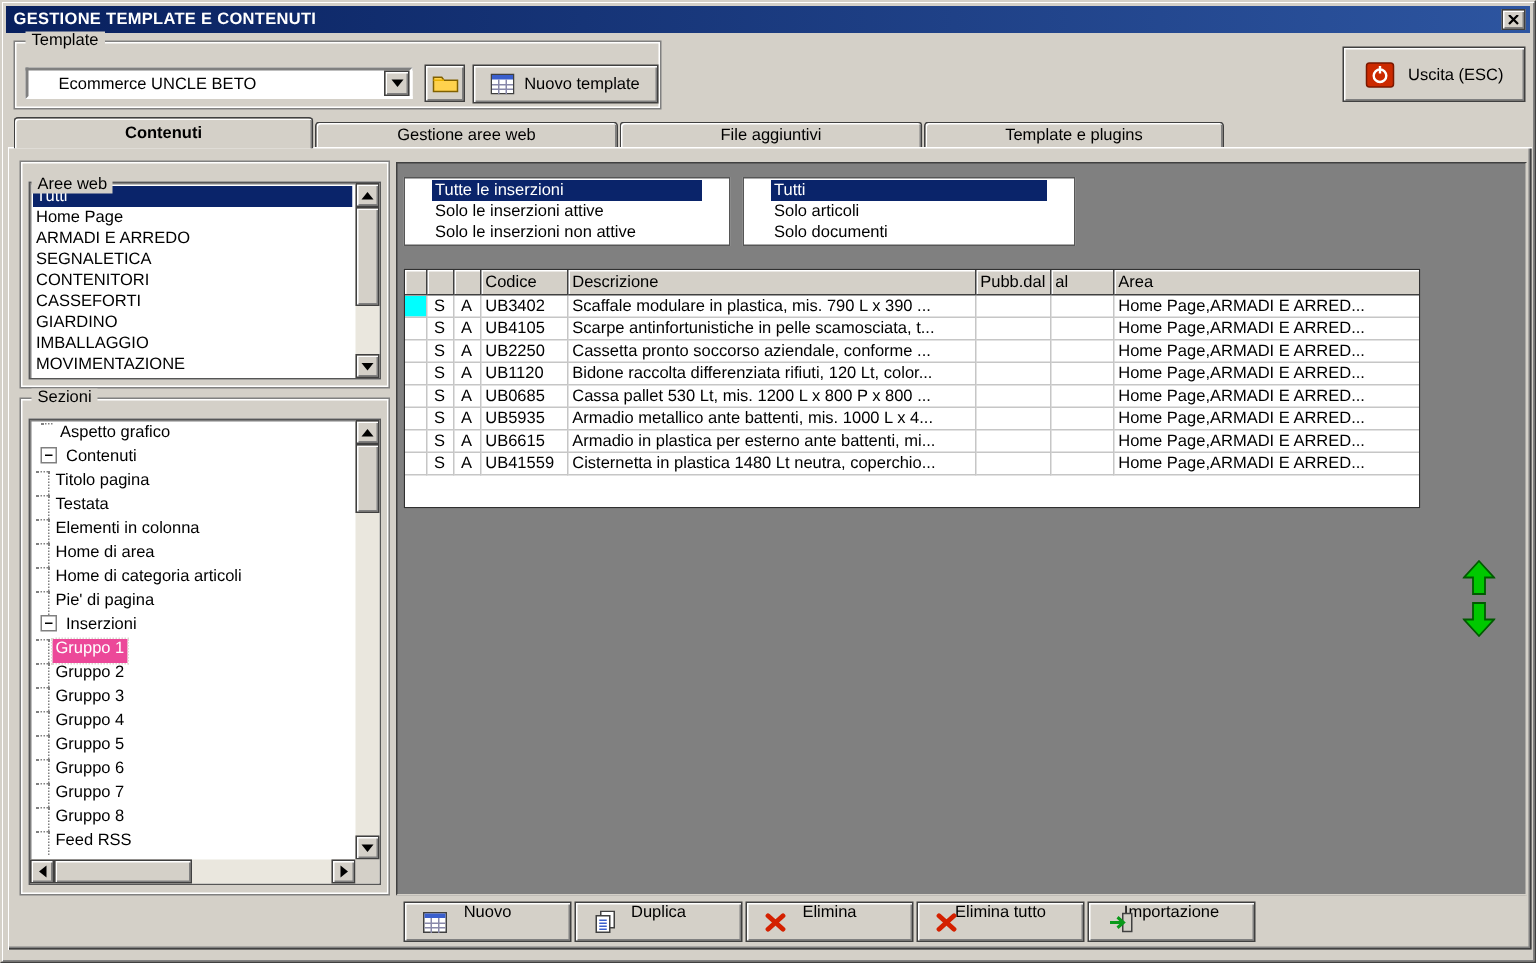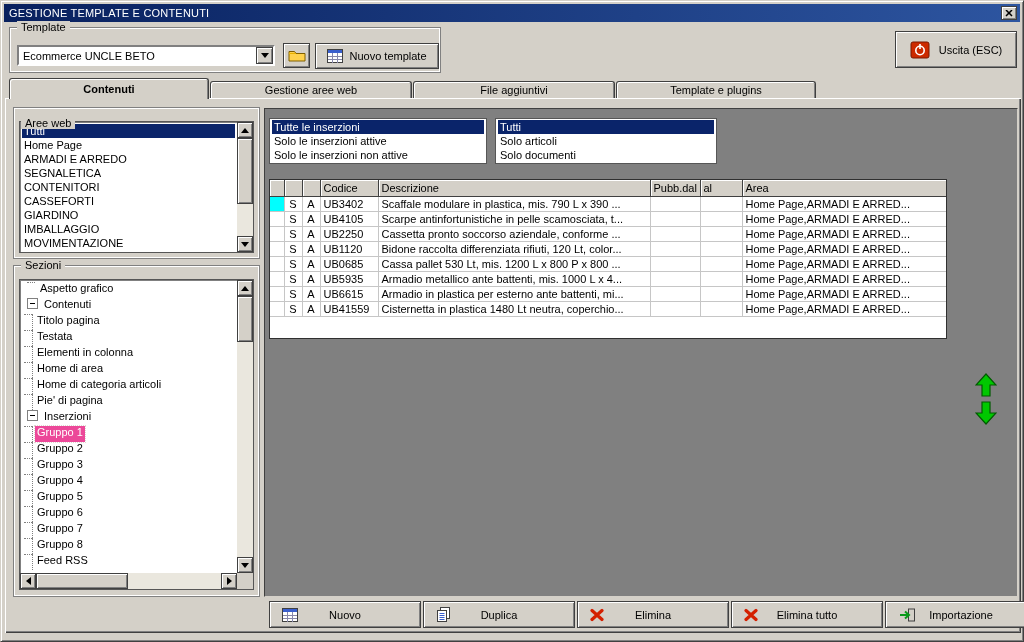--- a/index.html
+++ b/index.html
@@ -7,29 +7,29 @@
   body{font-family:"Liberation Sans","DejaVu Sans",sans-serif;font-size:11px;color:#000;cursor:default;background:#3a6ea5;position:relative}
   #win{position:absolute;inset:0;background:#d4d0c8;border:1px solid;border-color:#d4d0c8 #404040 #404040 #d4d0c8;box-shadow:inset 1px 1px 0 #fff,inset -1px -1px 0 #808080}
 
   
   .b3{background:#d4d0c8;border:1px solid #404040;box-shadow:inset 1px 1px 0 #fff,inset -1px -1px 0 #808080}
   .sunken{background:#fff;border:1px solid #565656;box-shadow:inset 1px 1px 0 #808080}
   .group{position:absolute;border:1px solid #808080;box-shadow:inset 1px 1px 0 #fff,inset -1px -1px 0 #fff}
   .glabel{position:absolute;background:#d4d0c8;padding:0 4px;line-height:12px;z-index:3}
 
   
-  .titlebar{position:absolute;left:3px;top:3px;right:3px;height:18px;background:linear-gradient(90deg,#08205e,#2d55a0);color:#fff;font-weight:normal;display:flex;align-items:center;padding:0 3px 0 5px}
+  .titlebar{position:absolute;left:3px;top:3px;right:3px;height:18px;background:linear-gradient(90deg,#08205e,#2d55a0);color:#fff;font-weight:bold;display:flex;align-items:center;padding:0 3px 0 5px}
   .titlebar .title{flex:1;letter-spacing:.2px}
   .close-btn{width:16px;height:14px;display:flex;align-items:center;justify-content:center;padding:0}
 
   
   .tpl-group{left:8px;top:26px;width:432px;height:46px}
   .lbl-template{left:16px;top:20px}
   .combo{position:absolute;left:16px;top:44px;width:258px;height:21px;background:#fff;border:2px solid;border-color:#808080 #fff #fff #808080;display:flex;align-items:center}
-  .combo-text{flex:1;padding-left:4px;white-space:nowrap;overflow:hidden}
+  .combo-text{flex:1;padding-left:20px;white-space:nowrap;overflow:hidden}
   .combo-btn{width:17px;height:100%;display:flex;align-items:center;justify-content:center}
   .folder-btn{position:absolute;left:282px;top:42px;width:27px;height:25px;display:flex;align-items:center;justify-content:center}
   .newtpl-btn{position:absolute;left:314px;top:42px;width:124px;height:26px;display:flex;align-items:center;justify-content:center;gap:6px}
   .exit-btn{position:absolute;left:894px;top:30px;width:122px;height:37px;display:flex;align-items:center;justify-content:center;gap:9px}
 
   
   .tab{position:absolute;background:#d4d0c8;border:1px solid #404040;border-bottom:none;border-top-left-radius:3px;border-top-right-radius:3px;box-shadow:inset 1px 1px 0 #fff,inset -1px 0 0 #808080;display:flex;align-items:center;justify-content:center;z-index:6}
   .tab-active{left:8px;top:77px;width:200px;height:21px;font-weight:bold;z-index:7}
   .tab-2{left:209px;top:80px;width:202px;height:17px}
   .tab-3{left:412px;top:80px;width:202px;height:17px}
@@ -67,42 +67,42 @@
   .sb-btn{position:absolute;width:16px;height:16px;display:flex;align-items:center;justify-content:center}
   .sb-up{top:0;left:0}.sb-down{bottom:0;left:0}
   .sb-left{left:0;top:0}.sb-right{right:0;top:0}
   .sb-thumb{position:absolute;left:0;width:16px}
   .aree-thumb{top:16px;height:66px}
   .tree-thumb{top:16px;height:46px}
   .sb-thumb-h{position:absolute;top:0;height:16px;left:16px;width:92px}
 
   
   .right-panel{position:absolute;left:263px;top:107px;width:754px;height:489px;background:#808080;border:1px solid;border-color:#404040 #d4d0c8 #d4d0c8 #404040;z-index:2}
-  .filterbox{position:absolute;background:#fff;border:1px solid #565656;padding:1px 2px;overflow:hidden;z-index:3}
+  .filterbox{position:absolute;background:#fff;border:1px solid #565656;padding:1px 18px;overflow:hidden;z-index:3}
   .f1{left:268px;top:117px;width:218px;height:46px}
   .f2{left:494px;top:117px;width:222px;height:46px}
   .fitem{height:14px;line-height:14px;padding:0 2px;white-space:nowrap;overflow:hidden}
   .fitem.selected{background:#0a246a;color:#fff}
 
   
   .gridwrap{position:absolute;left:268px;top:178px;width:678px;height:160px;background:#fff;border:1px solid #303030;overflow:hidden;z-index:3}
   .gridwrap table{border-collapse:collapse;table-layout:fixed;width:676px}
   .gridwrap th{background:#d4d0c8;border-right:1px solid #404040;border-bottom:1px solid #404040;box-shadow:inset 1px 1px 0 #fff;font-weight:normal;text-align:left;height:16px;padding:0 3px;white-space:nowrap;overflow:hidden}
   .gridwrap td{border-right:1px solid #c6c6c6;border-bottom:1px solid #c6c6c6;height:15px;line-height:14px;padding:0 3px;white-space:nowrap;overflow:hidden}
   .gridwrap td.c-s,.gridwrap td.c-a{text-align:center}
   tr.current td.c-sel{background:#00ffff}
 
   
   .arrow-btn{position:absolute;background:transparent;border:none;padding:0;z-index:3}
   .up-a{left:974px;top:372px}
   .down-a{left:974px;top:400px}
 
   
   .bbar{position:absolute;left:268px;top:600px;display:flex;gap:2px;z-index:3}
-  .act-btn{width:152px;height:27px;position:relative;display:flex;align-items:center;justify-content:center}
+  .act-btn{width:112px;height:27px;position:relative;display:flex;justify-content:center}
   .act-btn svg{position:absolute;left:12px;top:50%;transform:translateY(-50%)}
 
   
   .tri{display:inline-block;width:0;height:0}
   .tri-up{border-left:4px solid transparent;border-right:4px solid transparent;border-bottom:5px solid #000}
   .tri-down{border-left:4px solid transparent;border-right:4px solid transparent;border-top:5px solid #000}
   .tri-left{border-top:4px solid transparent;border-bottom:4px solid transparent;border-right:5px solid #000}
   .tri-right{border-top:4px solid transparent;border-bottom:4px solid transparent;border-left:5px solid #000}
 
   button{font-family:inherit;font-size:inherit;color:inherit}

